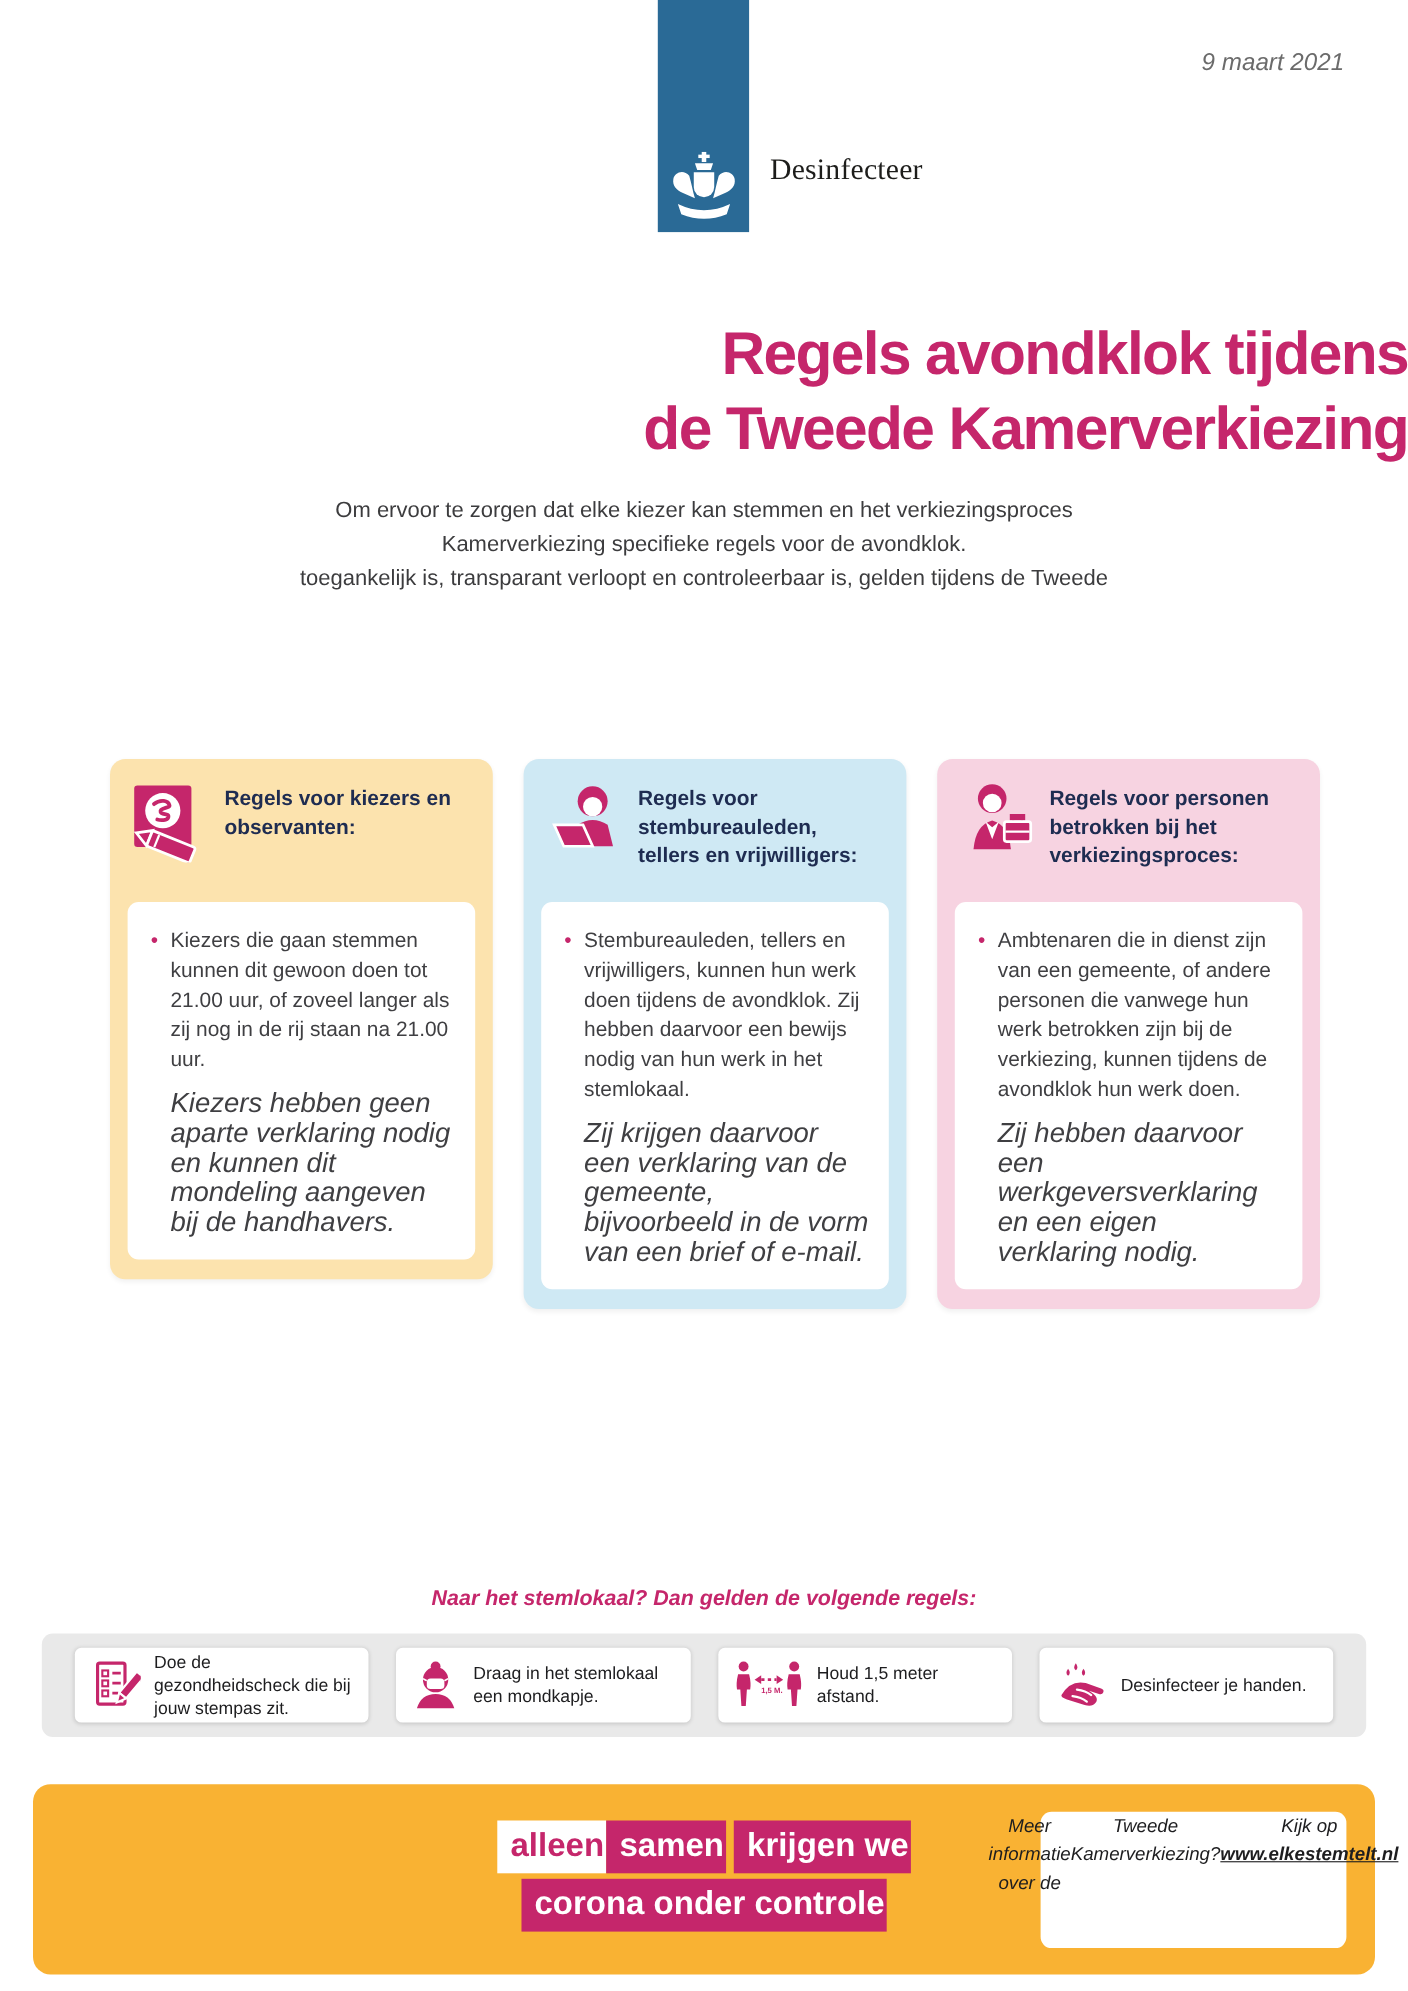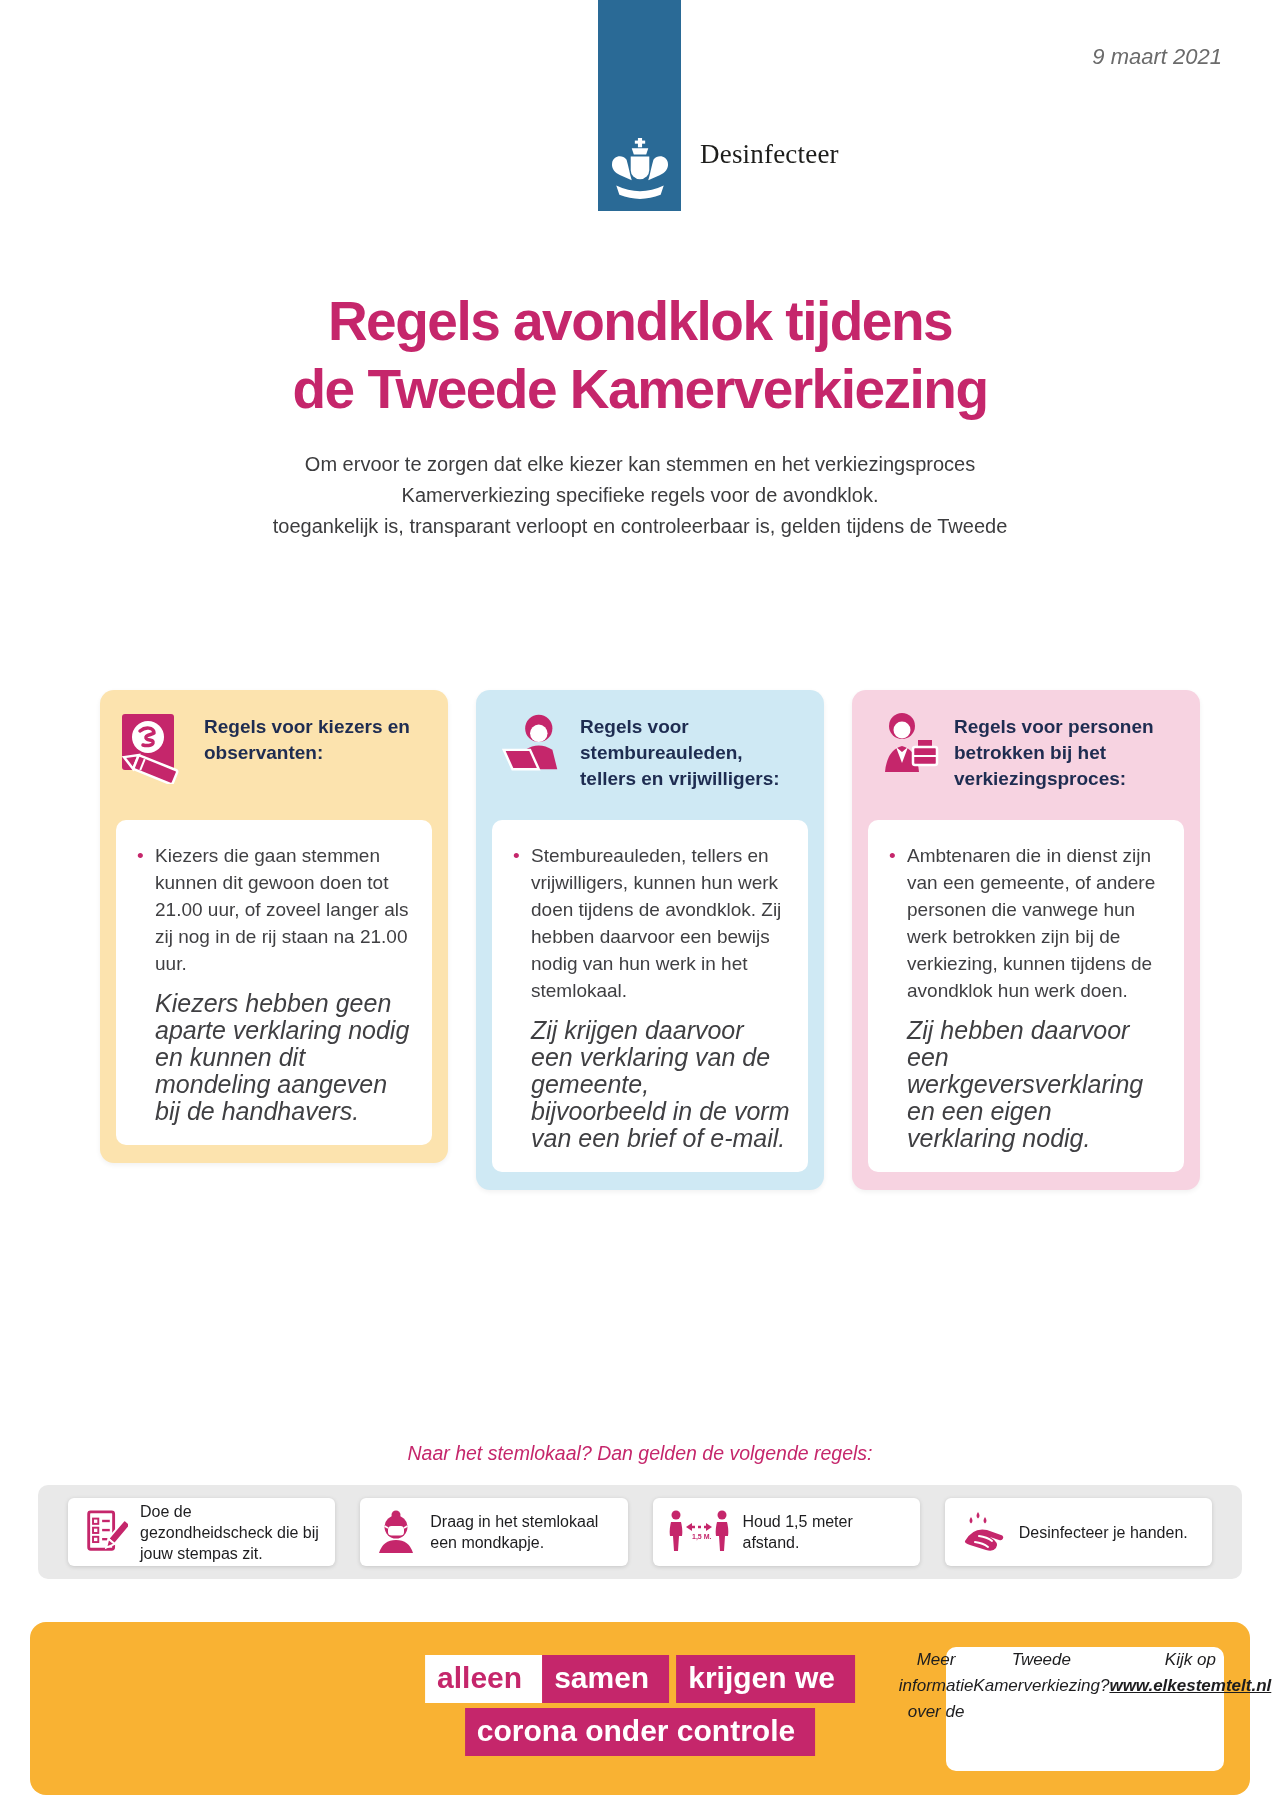--- a/index.html
+++ b/index.html
@@ -9,21 +9,21 @@
     font-family:"Liberation Sans", sans-serif; overflow:hidden; color:#3f3f42;
   }
   
   .ribbon { position:absolute; left:598px; top:0; width:83px; height:211px; background:#2a6a96; }
   .coat { position:absolute; left:50%; bottom:9px; transform:translateX(-50%); }
   .wordmark { position:absolute; left:700px; top:139px; font-family:"Liberation Serif", serif;
               font-size:27px; color:#1d1d1b; letter-spacing:.2px; }
   .date { position:absolute; right:58px; top:44px; font-style:italic; font-size:22px; color:#6b6b6b; }
 
   
-  .title { position:absolute; top:288px; left:0; width:100%; text-align:center;
+  .title { position:absolute; top:288px; left:0; width:100%; text-align:right;
            color:#c5266b; font-weight:bold; font-size:55px; line-height:1.23; letter-spacing:-1.5px; }
   .intro { position:absolute; top:449px; left:0; width:100%; text-align:center;
            font-size:20px; line-height:31px; color:#3c3c3e; }
 
   
   .cards { position:absolute; top:690px; left:100px; width:1100px;
            display:grid; grid-template-columns:repeat(3,1fr); gap:28px; align-items:start; }
   .card { border-radius:14px; padding:22px 0 16px 0; box-shadow:0 2px 5px rgba(0,0,0,.06); }
   .card.yellow { background:#fce3ae; }
   .card.blue   { background:#cfe9f4; }
@@ -34,38 +34,38 @@
   .card-title div { white-space:nowrap; }
   .card-panel { background:#fff; border-radius:10px; margin:12px 16px 2px 16px; padding:22px 18px 20px 20px; }
   .card-panel ul { list-style:none; }
   .card-panel li { position:relative; padding-left:19px; font-size:19px; line-height:27px; color:#3f3f42; }
   .card-panel li + li { margin-top:13px; }
   .card-panel li::before { content:"•"; position:absolute; left:1px; top:0; color:#c5266b; }
   .card-note { margin-top:13px; padding-left:19px; font-style:italic; font-size:25px; line-height:27px; color:#3f3f42; }
 
   
   .rules-title { position:absolute; top:1442px; left:0; width:100%; text-align:center;
-                 color:#c5266b; font-style:italic; font-weight:normal; font-size:19.5px; }
+                 color:#c5266b; font-style:italic; font-weight:bold; font-size:19.5px; }
   .rules-strip { position:absolute; top:1485px; left:38px; width:1204px; height:94px;
                  background:#e9e9e9; border-radius:10px; display:flex; align-items:center;
                  gap:25px; padding:0 30px;justify-content:space-between; }
   .rule-card { flex:1 1 0; height:68px; background:#fff; border-radius:6px;
                box-shadow:0 1px 4px rgba(0,0,0,.15); display:flex; align-items:center;
                gap:12px; padding:0 14px; }
   .rule-card .icon-wrap { flex:0 0 auto; display:flex; align-items:center; }
   .rule-text { font-size:16px; line-height:21px; color:#1d1d1f; }
 
   
   .footer { position:absolute; top:1622px; left:30px; width:1220px; height:173px;
             background:#f9b233; border-radius:16px; }
   .slogan { position:absolute; left:50%; top:33px; transform:translateX(-50%);
             display:flex; flex-direction:column; align-items:center; gap:5px;
             font-weight:bold; font-size:30px; line-height:1; }
   .slogan-row { display:flex; align-items:stretch; }
-  .slg { padding:8px 20px 10px 12px; }
+  .slg { padding:8px 2px 10px 12px; }
   .slg.white { background:#fff; color:#c5266b; }
   .slg.mag { background:#c5266b; color:#fff; }
   .slg.gap { margin-left:7px; }
   .info-box { position:absolute; right:26px; top:25px; width:278px; height:124px;
               background:#fff; border-radius:10px; display:flex; flex-direction:row;
               justify-content:center; text-align:center; font-style:italic; font-size:17px;
               line-height:26px; color:#1d1d1f; padding:0 10px; }
   .info-link { font-weight:bold; text-decoration:underline; color:#1d1d1f; }
 
   .icon-accent { fill:#c5266b; }

